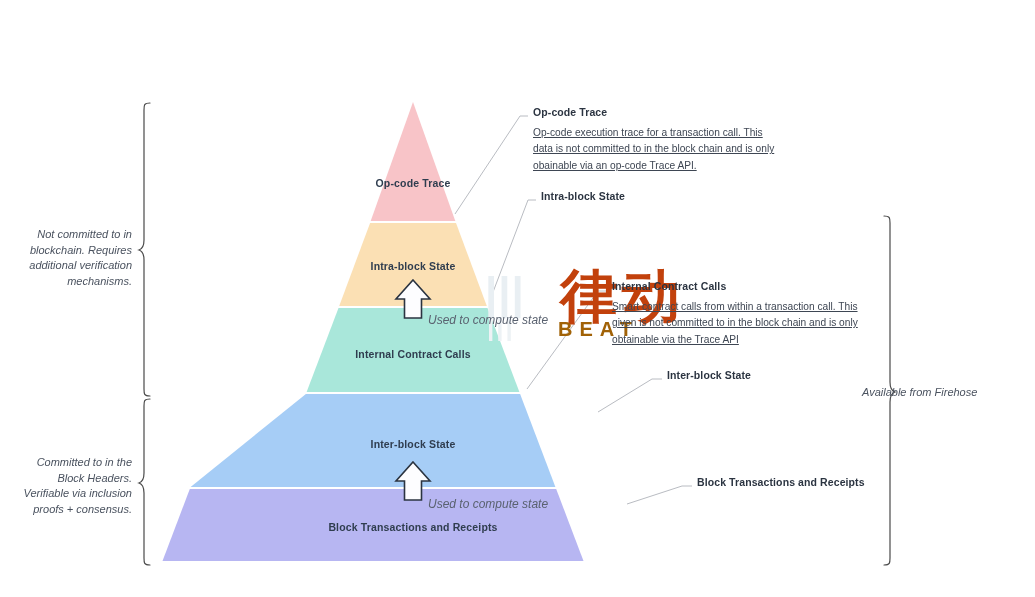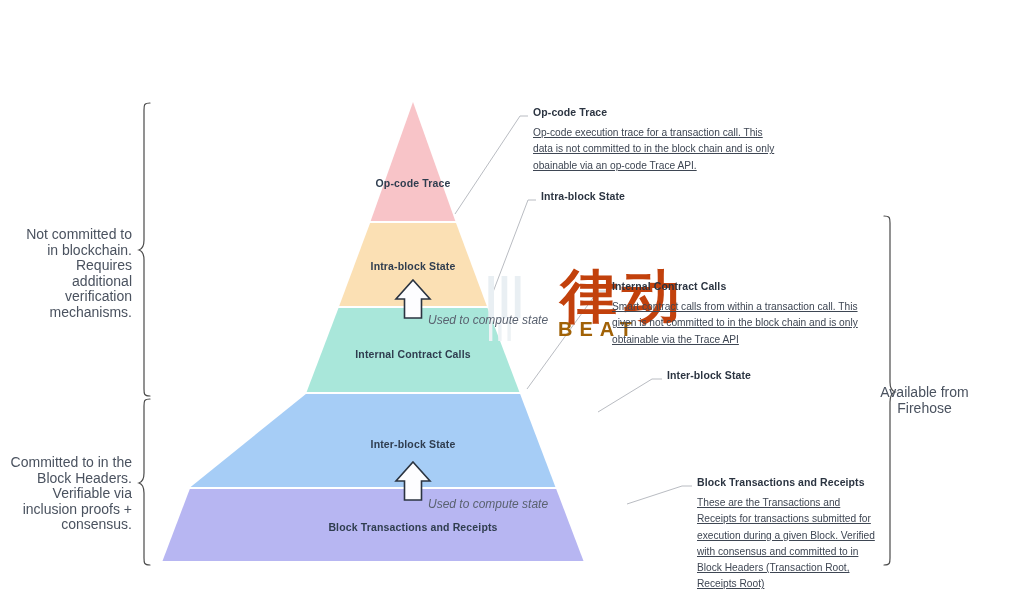--- a/index.html
+++ b/index.html
@@ -103,23 +103,24 @@
     margin: 0;
     text-decoration: underline;
   }
   .ann-body em {
     font-style: italic;
   }
 
   
   .bracket-caption {
     position: absolute;
-    font-size: 14px;
+    font-size: 11px;
     line-height: 15.5px;
     color: #4a525f;
+    font-style: italic;
   }
   .cap-right-align { text-align: right; }
   .cap-left-align  { text-align: left; }
 </style>
 </head>
 <body>
 
 <div id="stage">
 
   <svg id="vector" viewBox="0 0 1035 597">
@@ -212,22 +213,21 @@
     <p class="ann-title">Internal Contract Calls</p>
     <p class="ann-body">Smart contract calls from within a transaction call. This given is not committed to in the block chain and is only obtainable via the Trace API</p>
   </div>
 
   <div class="ann" style="left:667px; top:369px; width:152px;">
     <p class="ann-title">Inter-block State</p>
   </div>
 
   <div class="ann" style="left:697px; top:476px; width:180px;">
     <p class="ann-title">Block Transactions and Receipts</p>
-    <p class="ann-body">These are the Transactions and Receipts for transactions submitted for execution during a given Block. Verified with consensus and committed to in Block Headers (Transaction Root, Receipts Root)</p>
   </div>
 
   <div class="bracket-caption cap-right-align" style="left:15px; top:227px; width:117px;">Not committed to in blockchain. Requires additional verification mechanisms.</div>
 
   <div class="bracket-caption cap-right-align" style="left:10px; top:455px; width:122px;">Committed to in the Block Headers. Verifiable via inclusion proofs + consensus.</div>
 
-  <div class="bracket-caption cap-left-align" style="left:862px; top:385px; width:125px;text-align:center;">Available from Firehose</div>
+  <div class="bracket-caption cap-left-align" style="left:862px; top:385px; width:125px;">Available from Firehose</div>
 
 </div>
 
 </body></html>

